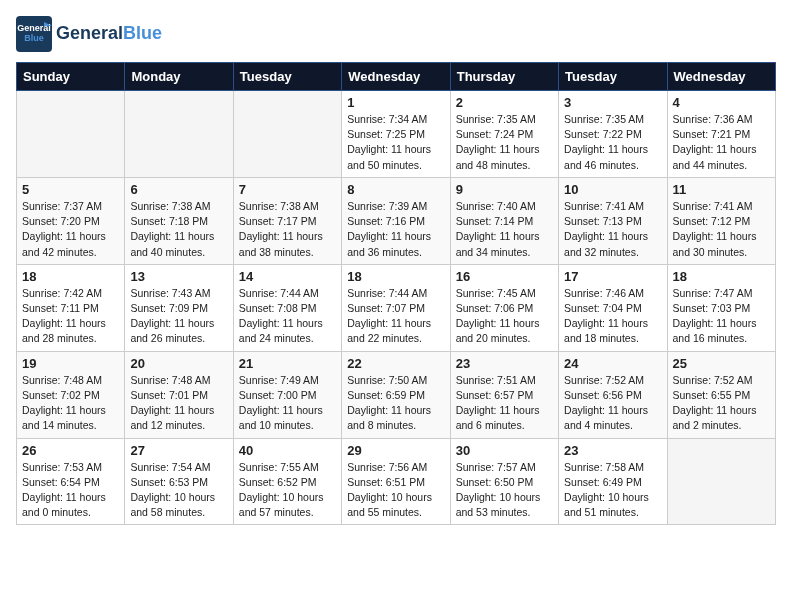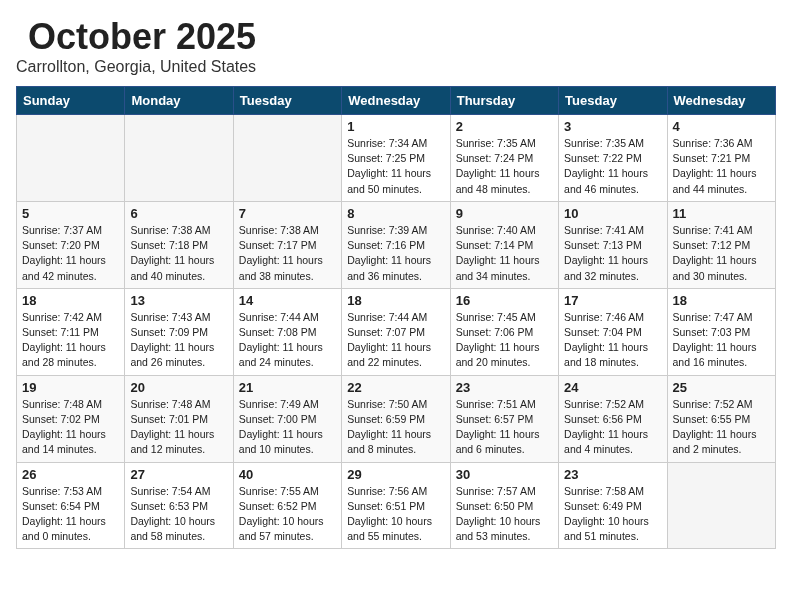--- a/index.html
+++ b/index.html
@@ -32,21 +32,21 @@
     .location-title {
       font-size: 16px;
       color: #333;
     }
     .calendar {
       width: 100%;
       border-collapse: collapse;
       border: 1px solid #ccc;
     }
     .calendar th {
-      background-color: #0c4a6e;
+      background-color: #0f172a;
       color: #fff;
       text-align: left;
       padding: 6px 6px;
       font-size: 13px;
       font-weight: bold;
       border: 1px solid #2a508a;
     }
     .calendar td {
       border: 1px solid #ccc;
       vertical-align: top;
@@ -75,23 +75,34 @@
     .day-info {
       font-size: 10.5px;
       line-height: 1.45;
       color: #222;
     }
   </style>
 </head>
 <body>
 
 <div class="header-area">
-  <div class="title-area">
-    <div class="month-title">October 2025</div>
-    <div class="location-title">Carrollton, Georgia, United States</div>
+  <div class="logo">
+    <div style="display:flex;align-items:center;">
+      <svg width="36" height="36" viewBox="0 0 36 36" style="margin-right:4px;">
+        <rect x="0" y="0" width="36" height="36" rx="4" fill="#1a3a5c"></rect>
+        <text x="18" y="15" text-anchor="middle" font-size="9" fill="white" font-weight="bold" font-family="Arial">General</text>
+        <text x="18" y="25" text-anchor="middle" font-size="9" fill="#4a90d9" font-weight="bold" font-family="Arial">Blue</text>
+        <polygon points="28,6 36,10 28,10" fill="#4a90d9"></polygon>
+      </svg>
+      <div>
+        <div style="font-size:18px;font-weight:bold;color:#1a3a5c;line-height:1.1;">
+          <span style="color:#1a3a5c;">General</span><span style="color:#4a90d9;">Blue</span>
+        </div>
+      </div>
+    </div>
   </div>
 </div>
 
 <table class="calendar">
   <thead>
     <tr>
     <th>Sunday</th>
         <th>Monday</th>
         <th>Tuesday</th>
         <th>Wednesday</th>

